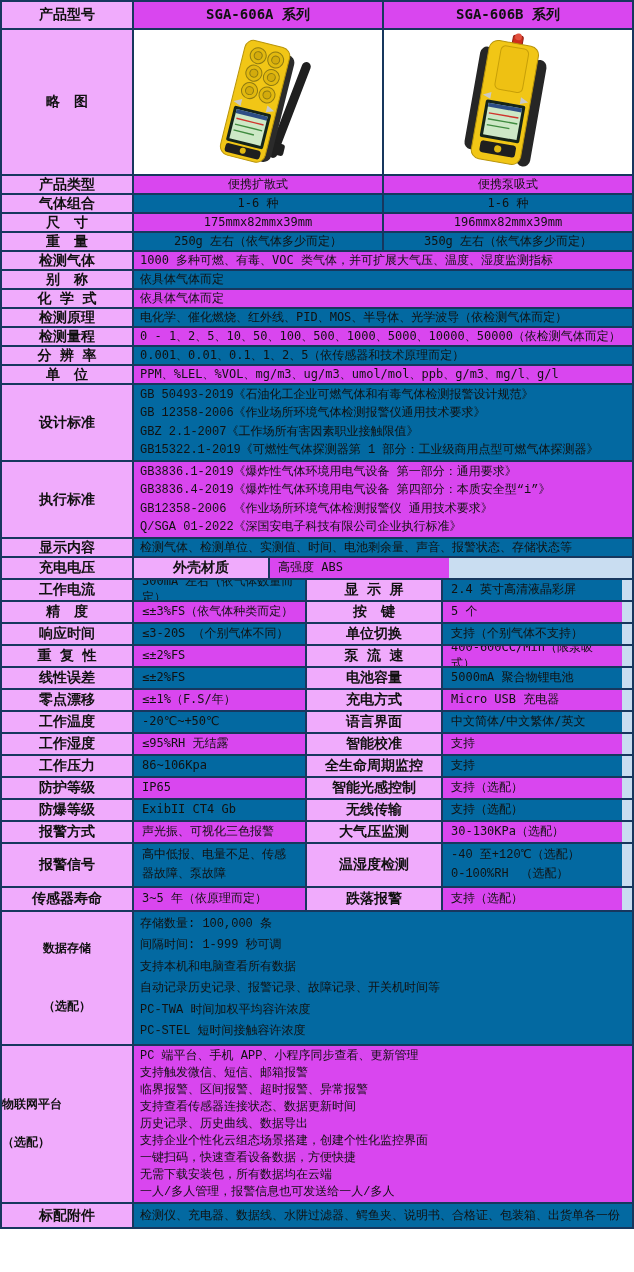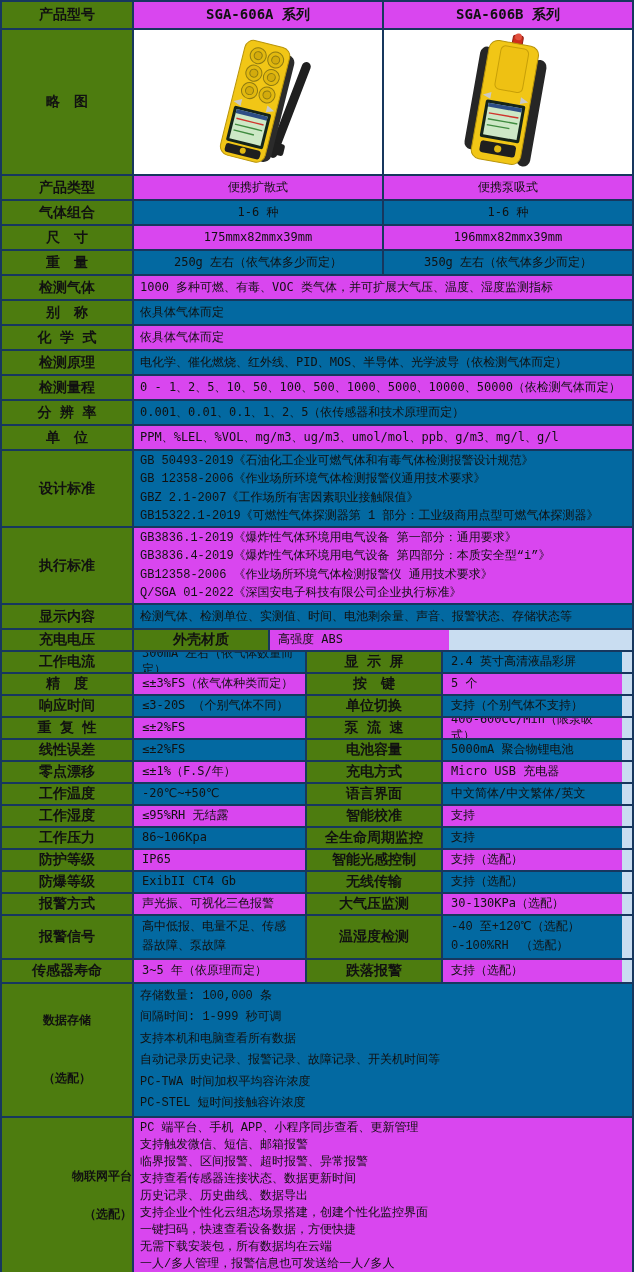--- a/index.html
+++ b/index.html
@@ -19,33 +19,33 @@
   .cell:first-child { border-left:none; }
 
   
   .c-label   { width:130px; justify-content:center; }
   .c-half    { width:250px; justify-content:center; }
   .c-full    { width:500px; justify-content:flex-start; padding:0 6px; }
   .c-qval1   { width:173px; justify-content:flex-start; padding:0 8px; }
   .c-qlab    { width:136px; justify-content:center; }
   .c-qval2   { width:181px; justify-content:flex-start; padding:0 8px; }
 
-  .label-bg  { background:#4d7c0f; }
+  .label-bg  { background:#f0abfc; }
   .shade-a   { background:#d946ef; }
   .shade-b   { background:#0369a1; }
   .img-bg    { background:#ffffff; }
 
   .lbl { font-weight:bold; font-size:14px; text-align:center; line-height:1.25; }
   .hdr { font-weight:bold; font-size:14px; }
   .val { font-size:12px; line-height:1.3; }
 
   
   .h-head   { height:26px; }
   .h-sketch { height:146px; }
-  .h-single { height:25px; }
+  .h-single { height:19px; }
   .h-std    { height:77px; }
   .h-quad   { height:22px; }
   .h-alarm  { height:44px; }
   .h-sens   { height:24px; }
   .h-store  { height:134px; }
   .h-iot    { height:158px; }
   .h-acc    { height:25px; }
 
   .lines { display:flex; flex-direction:column; justify-content:center; width:100%; padding:2px 0;font-family:Liberation Mono, monospace; }
   .lines > div { font-size:12px; line-height:18.5px; white-space:nowrap; }
@@ -521,21 +521,21 @@
         <div>支持本机和电脑查看所有数据</div>
         <div>自动记录历史记录、报警记录、故障记录、开关机时间等</div>
         <div>PC-TWA 时间加权平均容许浓度</div>
         <div>PC-STEL 短时间接触容许浓度</div>
       </div>
     </div>
   </div>
 
   <div class="row h-iot">
     <div class="cell c-label label-bg">
-      <div class="lines" style="align-items:flex-end;gap:19px;">
+      <div class="lines" style="align-items:flex-start;gap:19px;">
         <div class="lbl" style="text-align:center;">物联网平台</div>
         <div class="lbl" style="text-align:center;">（选配）</div>
       </div>
     </div>
     <div class="cell c-full shade-a">
       <div class="lines lines-iot">
         <div>PC 端平台、手机 APP、小程序同步查看、更新管理</div>
         <div>支持触发微信、短信、邮箱报警</div>
         <div>临界报警、区间报警、超时报警、异常报警</div>
         <div>支持查看传感器连接状态、数据更新时间</div>

